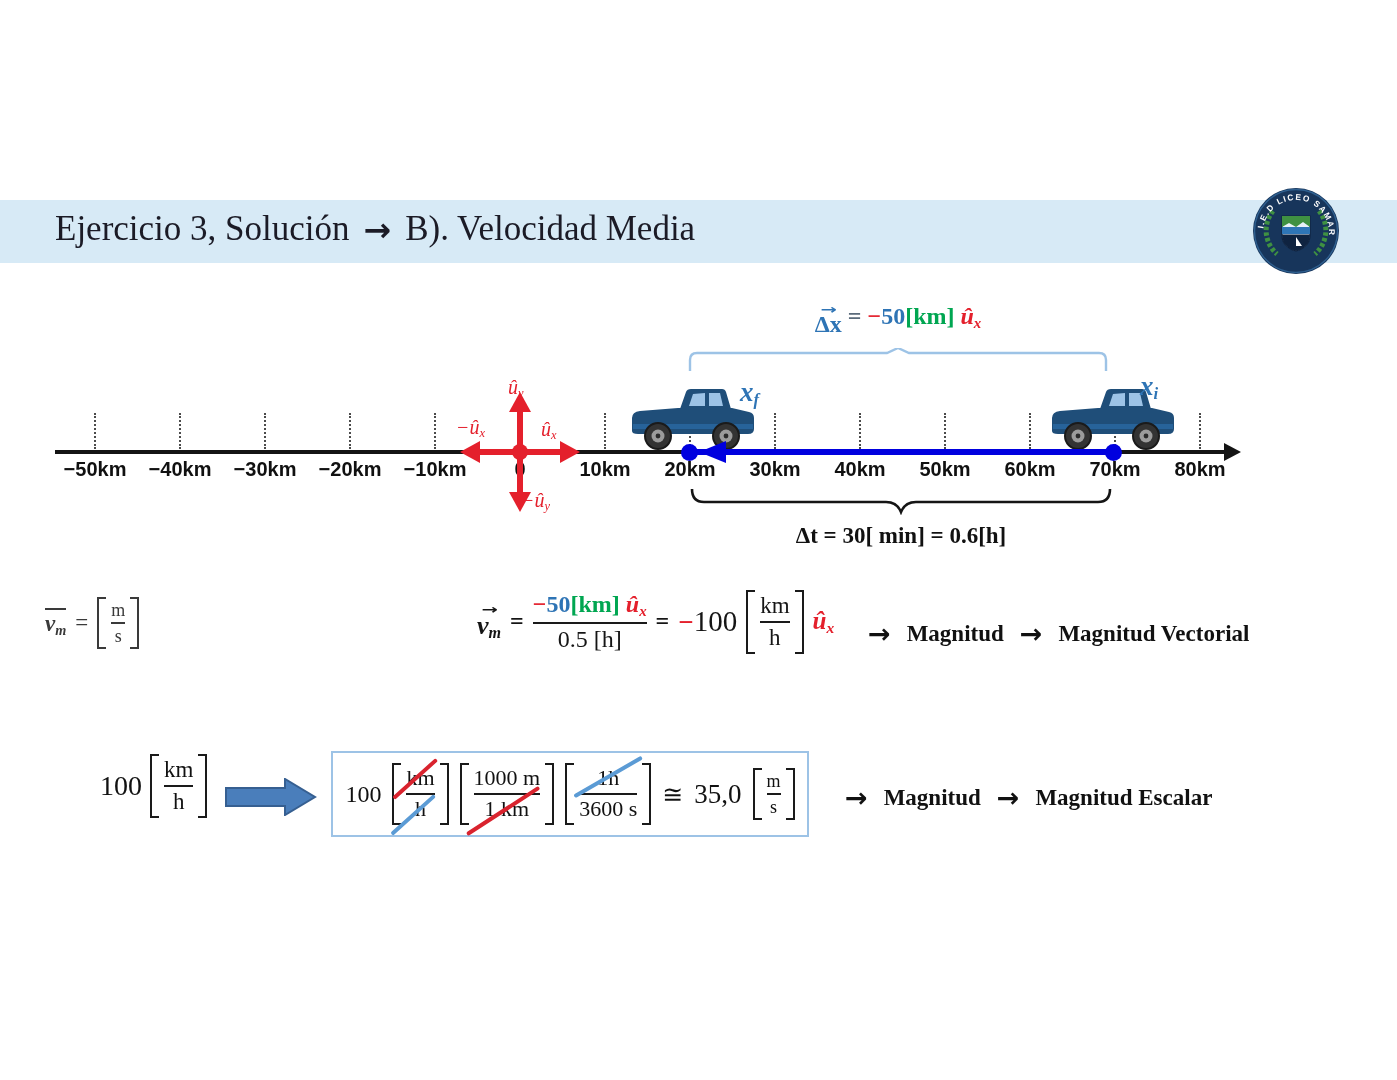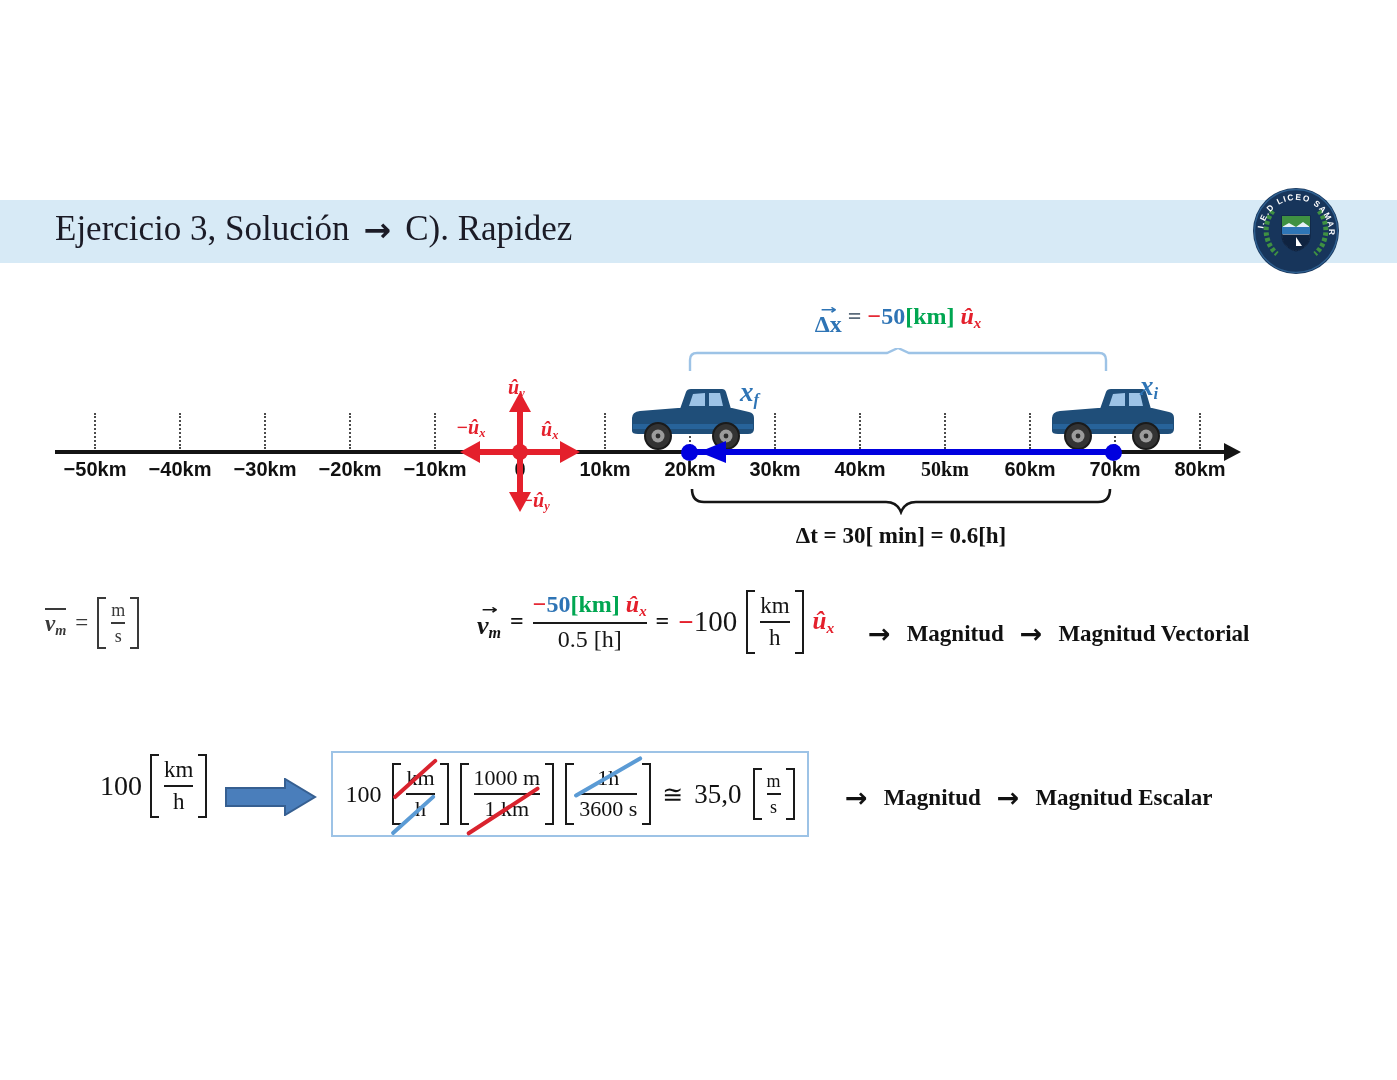--- a/index.html
+++ b/index.html
@@ -15,21 +15,21 @@
 
   
   .axisline{left:55px;top:450px;width:1172px;height:4px;background:#141414;}
   .axishead{left:1224px;top:443px;width:0;height:0;border-left:17px solid #141414;
             border-top:9px solid transparent;border-bottom:9px solid transparent;}
   .tickline{position:absolute;top:413px;height:36px;width:0;border-left:2px dotted #4b4b4b;transform:translateX(-1px);}
   .ticklabel{position:absolute;top:458px;transform:translateX(-50%);font-family:"Liberation Sans",sans-serif;
              font-weight:bold;font-size:20px;color:#101010;white-space:nowrap;}
 
   
-  .redlabel{color:#E4202C;font-weight:bold;font-style:italic;font-size:20px;white-space:nowrap;}
+  .redlabel{color:#E4202C;font-weight:normal;font-style:italic;font-size:20px;white-space:nowrap;}
   .sub{font-size:0.62em;vertical-align:-0.25em;font-style:italic;}
 
   
   .dline{left:697px;top:449px;width:415px;height:6px;background:#0000DF;}
   .ddot{position:absolute;width:17px;height:17px;border-radius:50%;background:#0000DF;top:444px;}
   .dhead{left:699px;top:441px;width:0;height:0;border-right:27px solid #0000DF;
          border-top:11px solid transparent;border-bottom:11px solid transparent;}
   .dxlabel{left:688px;top:303px;width:420px;text-align:center;font-weight:bold;font-size:24px;white-space:nowrap;}
   .dtlabel{left:690px;top:523px;width:422px;text-align:center;font-weight:bold;font-size:23px;color:#111;white-space:nowrap;}
   .poslabel{font-style:italic;font-weight:bold;font-size:27px;color:#2E74B5;}
@@ -69,21 +69,21 @@
 </style>
 </head>
 <body>
 
 <div id="slide">
 
   <div class="abs band"></div>
   <div class="abs title">
     <span>Ejercicio 3, Solución</span>
     <span class="arr">→</span>
-    <span>C). Rapidez</span>
+    <span>B). Velocidad Media</span>
   </div>
 
   <svg class="abs logo" viewBox="0 0 88 88">
     <circle cx="44" cy="44" r="43" fill="#17355B"></circle>
     <circle cx="44" cy="44" r="41.5" fill="none" stroke="#2E5F8F" stroke-width="1.4"></circle>
     <path d="M21,24 A31,31 0 0 0 25,67" stroke="#3F9142" stroke-width="5" fill="none" stroke-dasharray="3.5,2.2"></path>
     <path d="M67,24 A31,31 0 0 1 63,67" stroke="#3F9142" stroke-width="5" fill="none" stroke-dasharray="3.5,2.2"></path>
     <path d="M30,29 h28 v19 q0,12 -14,16 q-14,-4 -14,-16 Z" fill="#E8F1F8" stroke="#0F2340" stroke-width="1.2"></path>
     <path d="M30,29 h28 v11 l-7,-5 -7,5 -7,-4 -7,4 Z" fill="#3F9142"></path>
     <rect x="30" y="40" width="28" height="7" fill="#2E75B6"></rect>
@@ -112,21 +112,21 @@
       <div class="ticklabel" style="left: 520px;">0</div>
       <div class="tickline" style="left: 605px;"></div>
       <div class="ticklabel" style="left: 605px;">10km</div>
       <div class="tickline" style="left: 690px;"></div>
       <div class="ticklabel" style="left: 690px;">20km</div>
       <div class="tickline" style="left: 775px;"></div>
       <div class="ticklabel" style="left: 775px;">30km</div>
       <div class="tickline" style="left: 860px;"></div>
       <div class="ticklabel" style="left: 860px; text-align: center;">40km</div>
       <div class="tickline" style="left: 945px;"></div>
-      <div class="ticklabel" style="left: 945px; font-family: Liberation Serif, serif;">50km</div>
+      <div class="ticklabel" style="left: 945px;">50km</div>
       <div class="tickline" style="left: 1030px;"></div>
       <div class="ticklabel" style="left: 1030px;">60km</div>
       <div class="tickline" style="left: 1115px;"></div>
       <div class="ticklabel" style="left: 1115px;">70km</div>
       <div class="tickline" style="left: 1200px;"></div>
       <div class="ticklabel" style="left: 1200px;">80km</div>
     </div>
 
   <svg class="abs" style="left:452px;top:388px;" width="136" height="128" viewBox="0 0 136 128">
     <rect x="24" y="61" width="88" height="6" fill="#E4202C"></rect>

